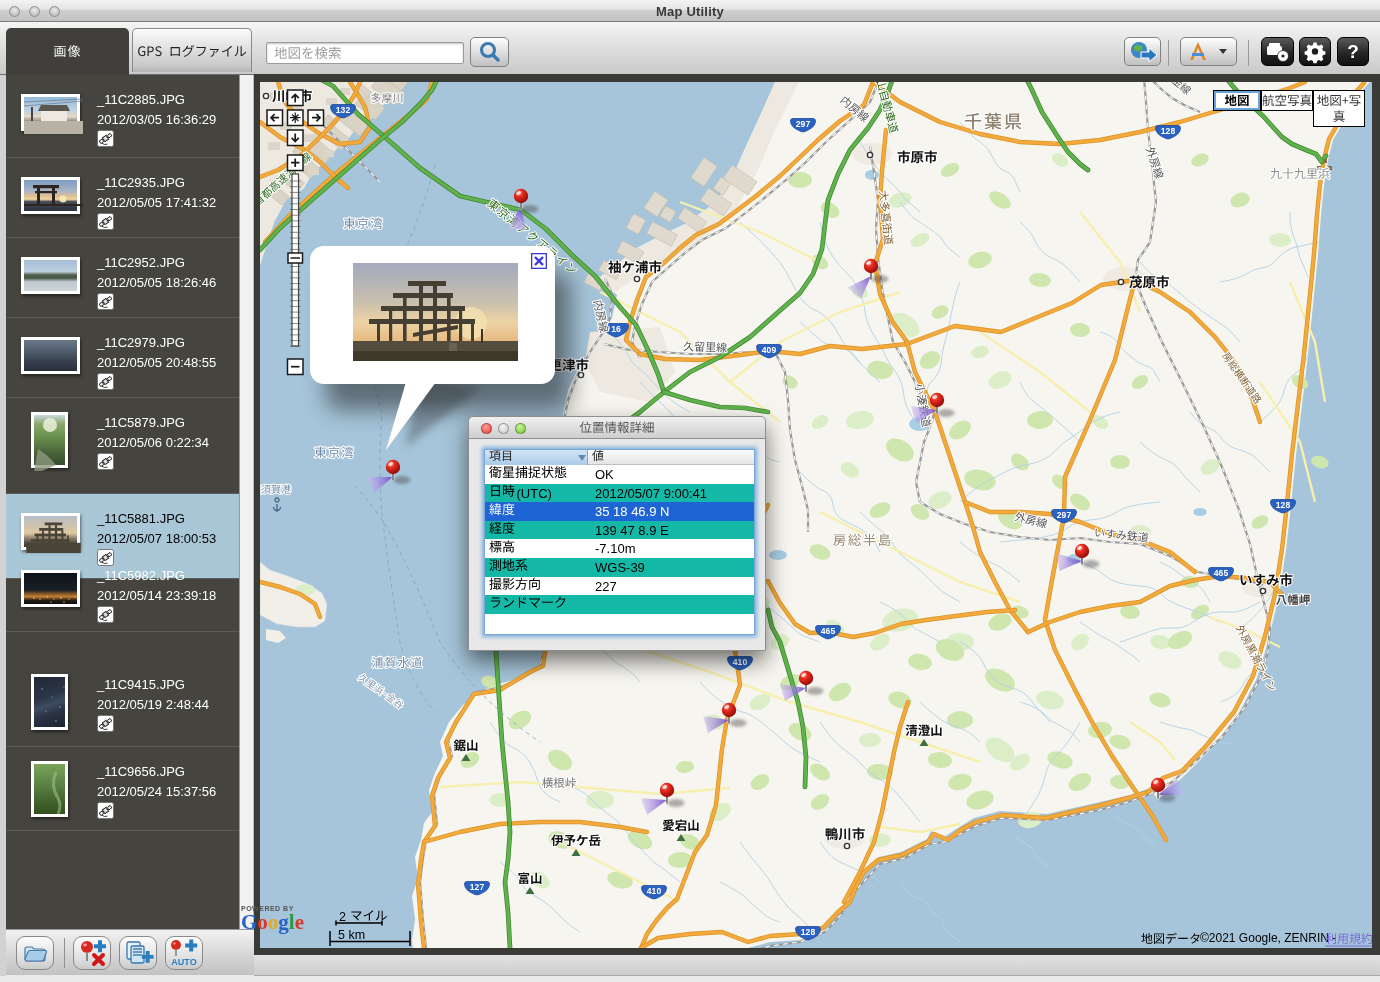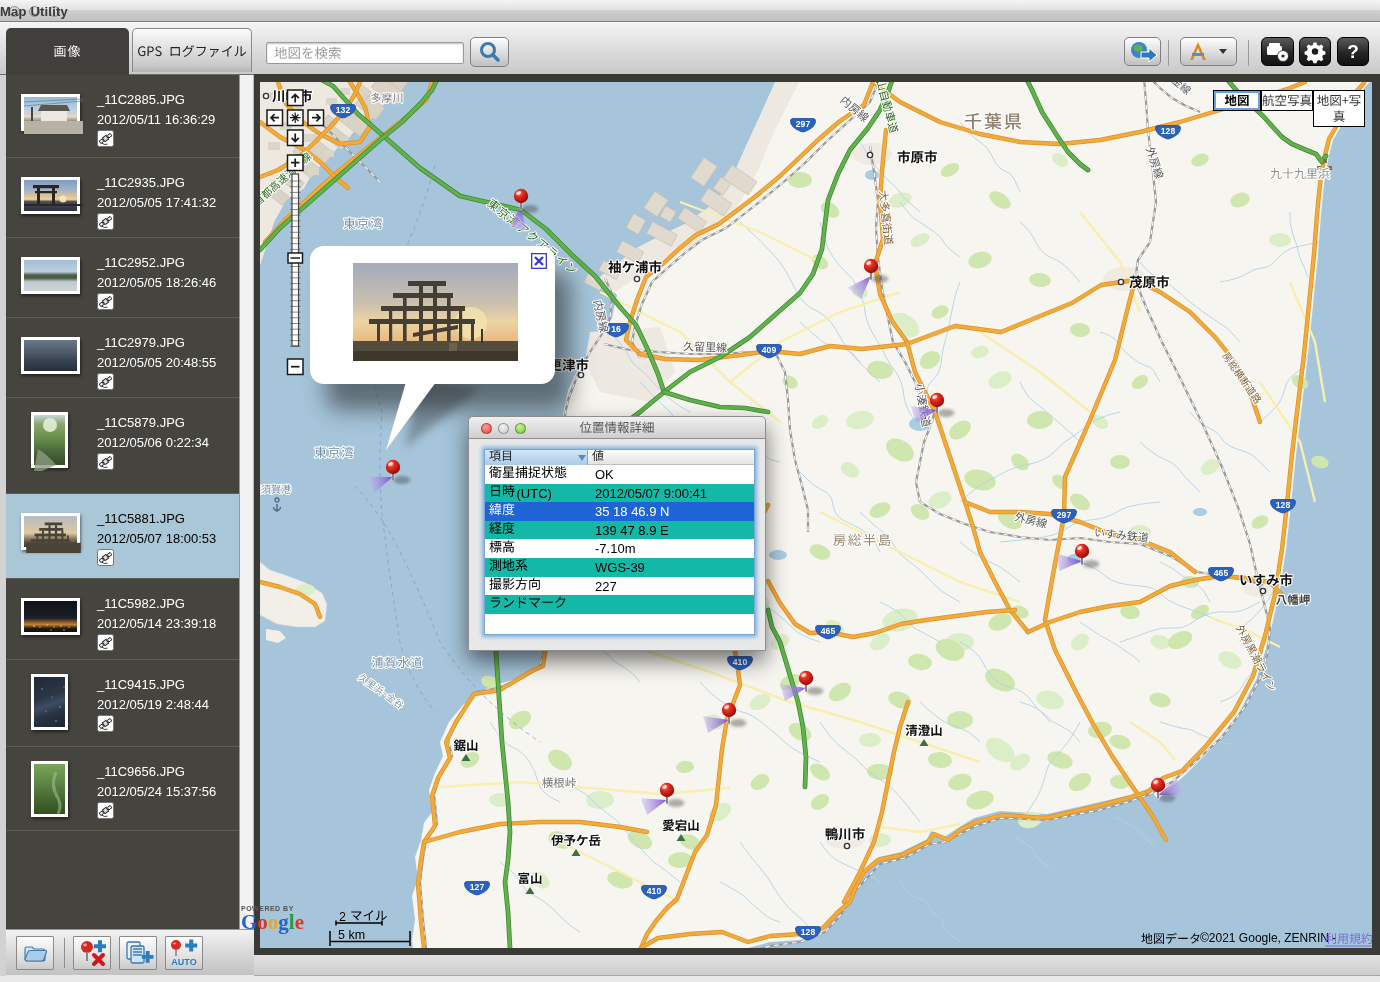--- a/index.html
+++ b/index.html
@@ -1,21 +1,21 @@
 <!DOCTYPE html>
 <html><head><meta charset="utf-8"><style>
 * {margin:0;padding:0;box-sizing:border-box}
 html,body {width:1380px;height:982px;overflow:hidden;font-family:"Liberation Sans",sans-serif;
  background:#e9e9e9;position:relative}
 .titlebar {position:absolute;left:0;top:0;width:1380px;height:22px;
  background:linear-gradient(180deg,#f4f4f4 0%,#e3e3e3 45%,#cfcfcf 50%,#c2c2c2 100%);
  border-bottom:1px solid #7e7e7e}
 .tl {position:absolute;top:5.5px;width:11px;height:11px;border-radius:50%;
  background:radial-gradient(circle at 50% 35%,#ececec,#b0b0b0);border:1px solid #8e8e8e}
-.title {position:absolute;width:100%;top:4px;font-size:13px;
+.title {position:absolute;width:100%;text-align:center;top:4px;font-size:13px;
  color:#3a3a3a;font-weight:bold;letter-spacing:0.2px}
 .toolbar {position:absolute;left:0;top:22px;width:1380px;height:53px;
  background:linear-gradient(180deg,#f5f5f5 0%,#dedede 50%,#c9c9c9 100%);
  border-bottom:1px solid #6a6a68}
 .tab1 {position:absolute;left:6px;top:28px;width:123px;height:47px;background:#403f3b;
  border-radius:5px 5px 0 0;z-index:5}
 .tab2 {position:absolute;left:132px;top:28px;width:120px;height:44px;
  background:linear-gradient(180deg,#fbfbfb,#c9c9c9 85%,#b5b5b5);
  border:1px solid #8a8a8a;border-bottom:none;border-radius:5px 5px 0 0}
 .search {position:absolute;left:266px;top:42px;width:198px;height:22px;background:#fff;
@@ -44,21 +44,21 @@
 .th5{background:linear-gradient(180deg,#c8d8e0 0%,#8aa868 18%,#68904c 45%,#49643a 75%,#344c2a 100%)}
 .th6{background:linear-gradient(180deg,#b7bcc6 0%,#d3c4a8 40%,#decba4 55%,#8d7e6a 72%,#554e42 86%,#403a30 100%)}
 .th7{background:linear-gradient(180deg,#0e1218 0%,#1a1e26 55%,#8a5a28 68%,#c08038 76%,#241c14 88%,#0c0e12 100%)}
 .th8{background:linear-gradient(160deg,#202836 0%,#2c3646 40%,#3e4c62 55%,#2a3444 70%,#1c2430 100%)}
 .th9{background:linear-gradient(180deg,#7aa458 0%,#5c8444 40%,#44682f 70%,#32501e 100%)}
 
 .btmbar {position:absolute;left:6px;top:929px;width:248px;height:46px;
  background:linear-gradient(180deg,#f2f2f2,#d4d4d4 60%,#c2c2c2);border-top:1px solid #999}
 .bbtn {position:absolute;top:6px;width:38px;height:34px;
  background:linear-gradient(180deg,#fdfdfd,#dedede 70%,#cacaca);
- border:1px solid #8a8a8a;border-radius:1px}
+ border:1px solid #8a8a8a;border-radius:9px}
 .frame {position:absolute;left:254px;top:74px;width:1126px;height:881px;background:#3a3a37}
 .statusbar {position:absolute;left:254px;top:955px;width:1126px;height:21px;
  background:linear-gradient(180deg,#e2e2e2,#cdcdcd);border-bottom:1px solid #a8a8a8}
 .bstrip {position:absolute;left:0;top:976px;width:1380px;height:6px;background:#e9e9e9}
 .lstrip {position:absolute;left:0;top:75px;width:6px;height:907px;background:#d2d2d2}
 .mtype {position:absolute;background:#fff;border:1px solid #000;font-size:12px;
  text-align:center;color:#333;z-index:40}
 .balloon {position:absolute;left:310px;top:246px;width:245px;height:138px;background:#fff;
  border-radius:14px;box-shadow:16px 26px 22px rgba(35,35,35,.55);z-index:45}
 .iw {position:absolute;left:468px;top:416px;width:298px;height:235px;background:#e8e8e8;
@@ -1096,21 +1096,21 @@
 <div class="sidebar">
     <div class="item" style="top:0px;height:83px">
 <div class="thumb land th1"><svg width="59" height="37" viewBox="0 0 59 37">
           <rect x="17" y="13" width="26" height="11" fill="#ede9e0"></rect>
           <polygon points="14,14 46,14 43,8 17,8" fill="#5a5650"></polygon>
           <rect x="0" y="24" width="59" height="13" fill="#b8b2a4"></rect>
           <path d="M0 5 L59 2 M0 9 L59 4" stroke="#6a7684" stroke-width="0.7" fill="none"></path>
           <rect x="7" y="10" width="2" height="14" fill="#444"></rect>
         </svg></div>
 <div class="fn">_11C2885.JPG</div>
-      <div class="dt">2012/05/11 16:36:29</div>
+      <div class="dt">2012/03/05 16:36:29</div>
 <div class="sat"><svg width="17" height="17" viewBox="0 0 17 17">
 <rect x="0.5" y="0.5" width="16" height="16" rx="2" fill="#fff" stroke="#777"></rect>
 <g transform="rotate(-35 8.5 8.5)">
 <rect x="1.8" y="7" width="3.6" height="3" fill="#eee" stroke="#222" stroke-width="0.9"></rect>
 <rect x="11.6" y="7" width="3.6" height="3" fill="#eee" stroke="#222" stroke-width="0.9"></rect>
 <rect x="6.3" y="6.2" width="4.4" height="4.6" fill="#ddd" stroke="#222" stroke-width="1"></rect>
 </g>
 <path d="M5 13.2 q2 2 5.4 1" fill="none" stroke="#222" stroke-width="0.9"></path>
 </svg></div>
     </div>
@@ -1203,21 +1203,21 @@
 <div class="sat"><svg width="17" height="17" viewBox="0 0 17 17">
 <rect x="0.5" y="0.5" width="16" height="16" rx="2" fill="#fff" stroke="#777"></rect>
 <g transform="rotate(-35 8.5 8.5)">
 <rect x="1.8" y="7" width="3.6" height="3" fill="#eee" stroke="#222" stroke-width="0.9"></rect>
 <rect x="11.6" y="7" width="3.6" height="3" fill="#eee" stroke="#222" stroke-width="0.9"></rect>
 <rect x="6.3" y="6.2" width="4.4" height="4.6" fill="#ddd" stroke="#222" stroke-width="1"></rect>
 </g>
 <path d="M5 13.2 q2 2 5.4 1" fill="none" stroke="#222" stroke-width="0.9"></path>
 </svg></div>
     </div>
-<div class="item" style="top:504px;height:81px">
+<div class="item" style="top:476px;height:81px">
 <div class="thumb land th7"><svg width="59" height="37" viewBox="0 0 59 37">
           <g fill="#e8a040">
             <circle cx="10" cy="25" r="0.9"></circle>
             <circle cx="16" cy="26" r="0.8"></circle>
             <circle cx="23" cy="24" r="0.9"></circle>
             <circle cx="30" cy="26" r="0.8"></circle>
             <circle cx="37" cy="25" r="0.9"></circle>
             <circle cx="45" cy="26" r="0.8"></circle>
             <circle cx="51" cy="24" r="0.7"></circle>
             <circle cx="27" cy="29" r="0.7"></circle>

